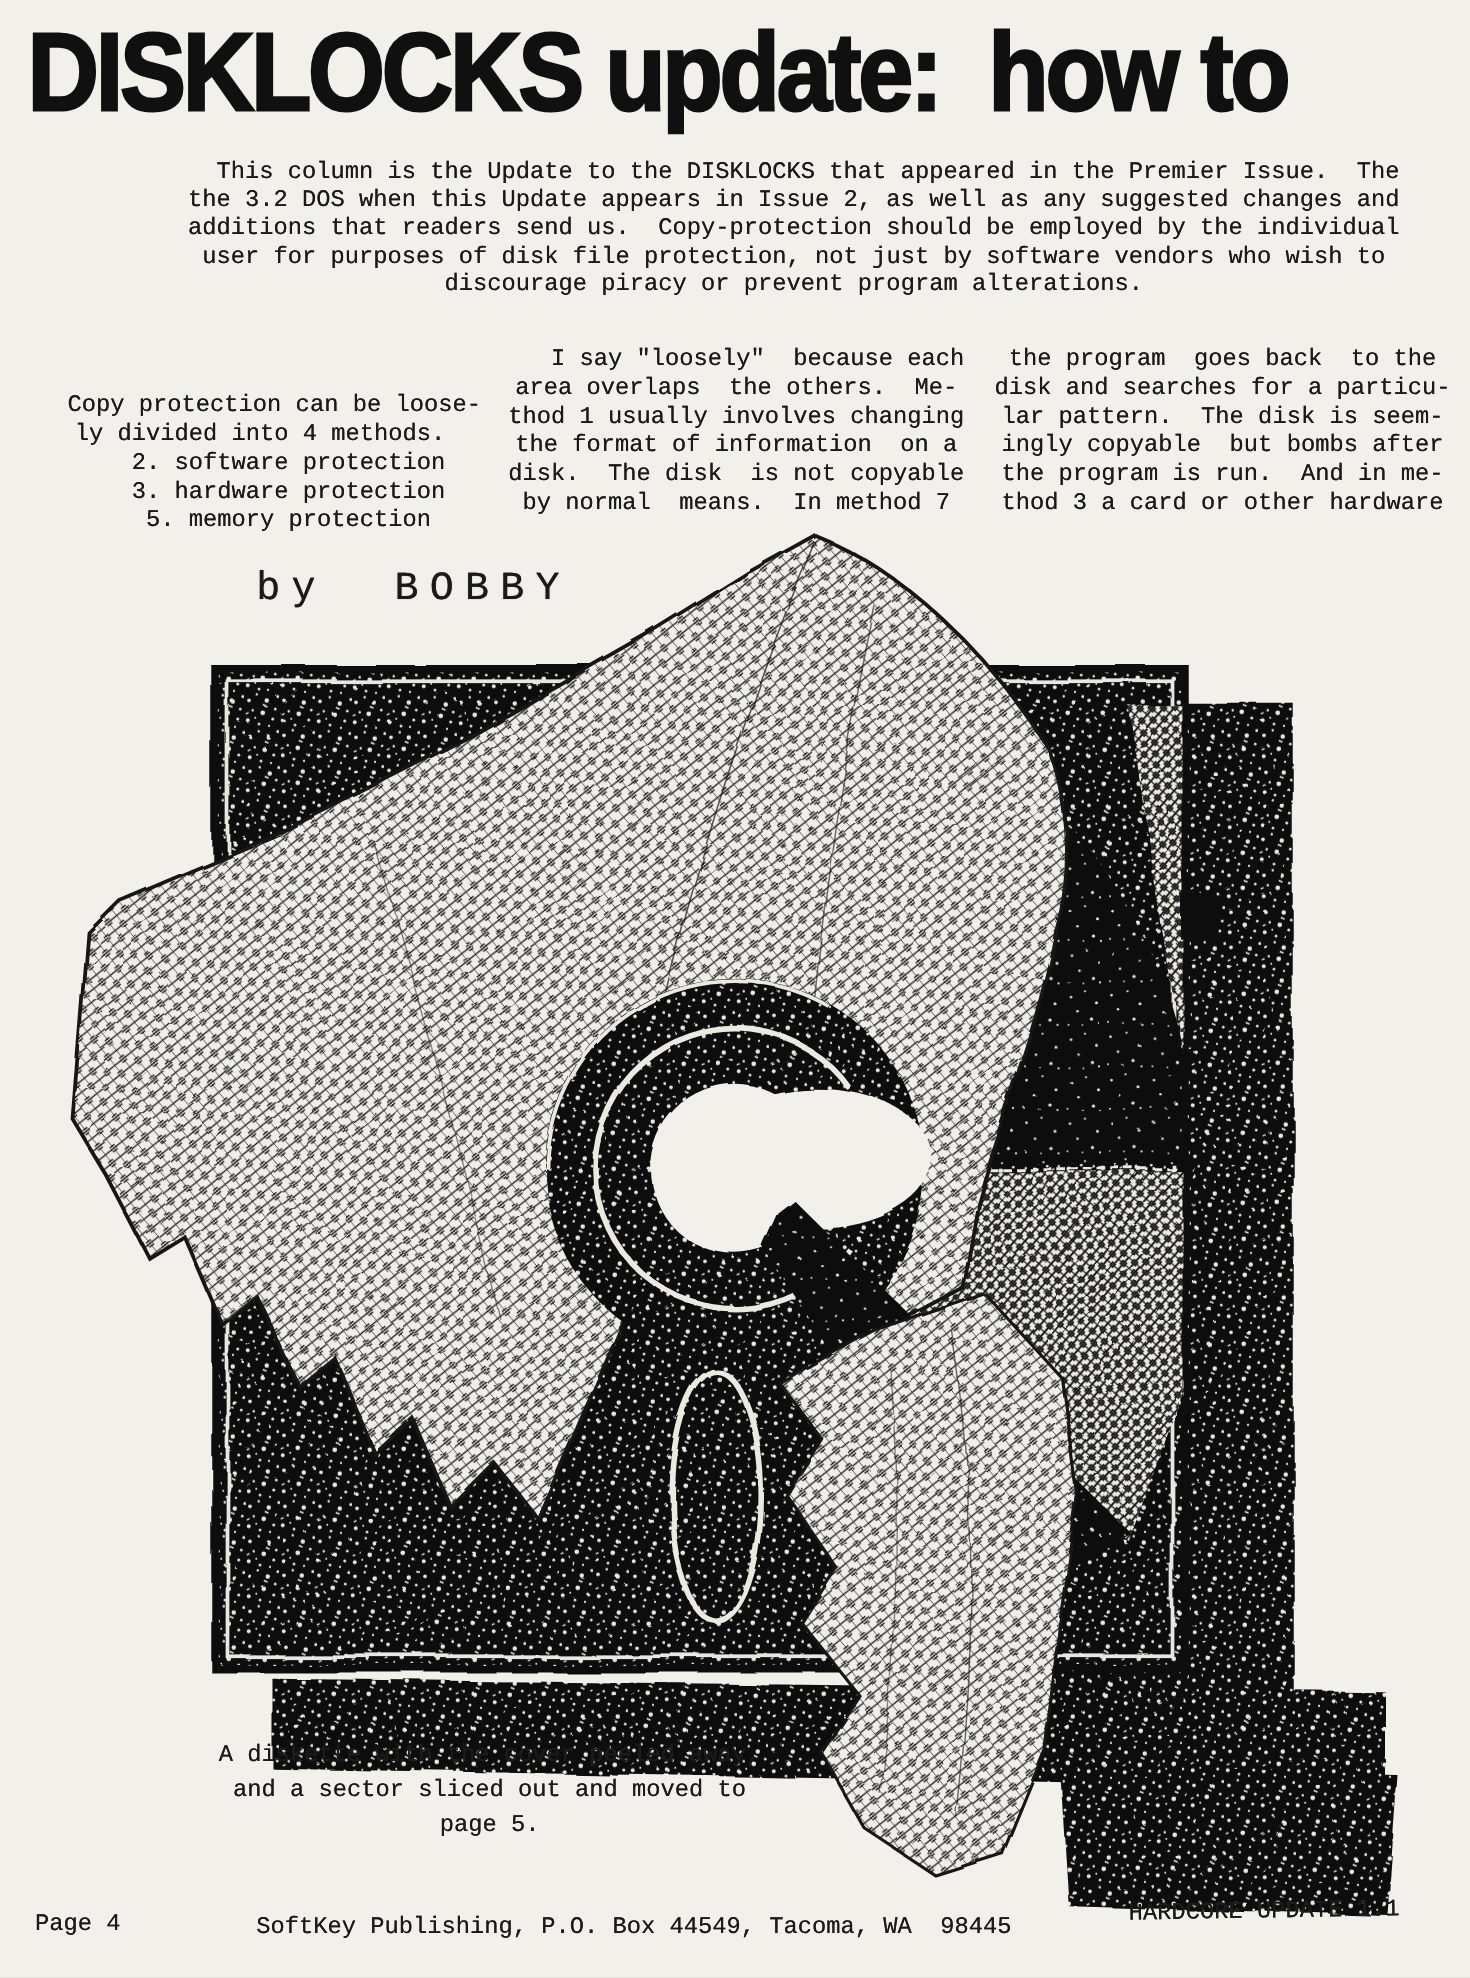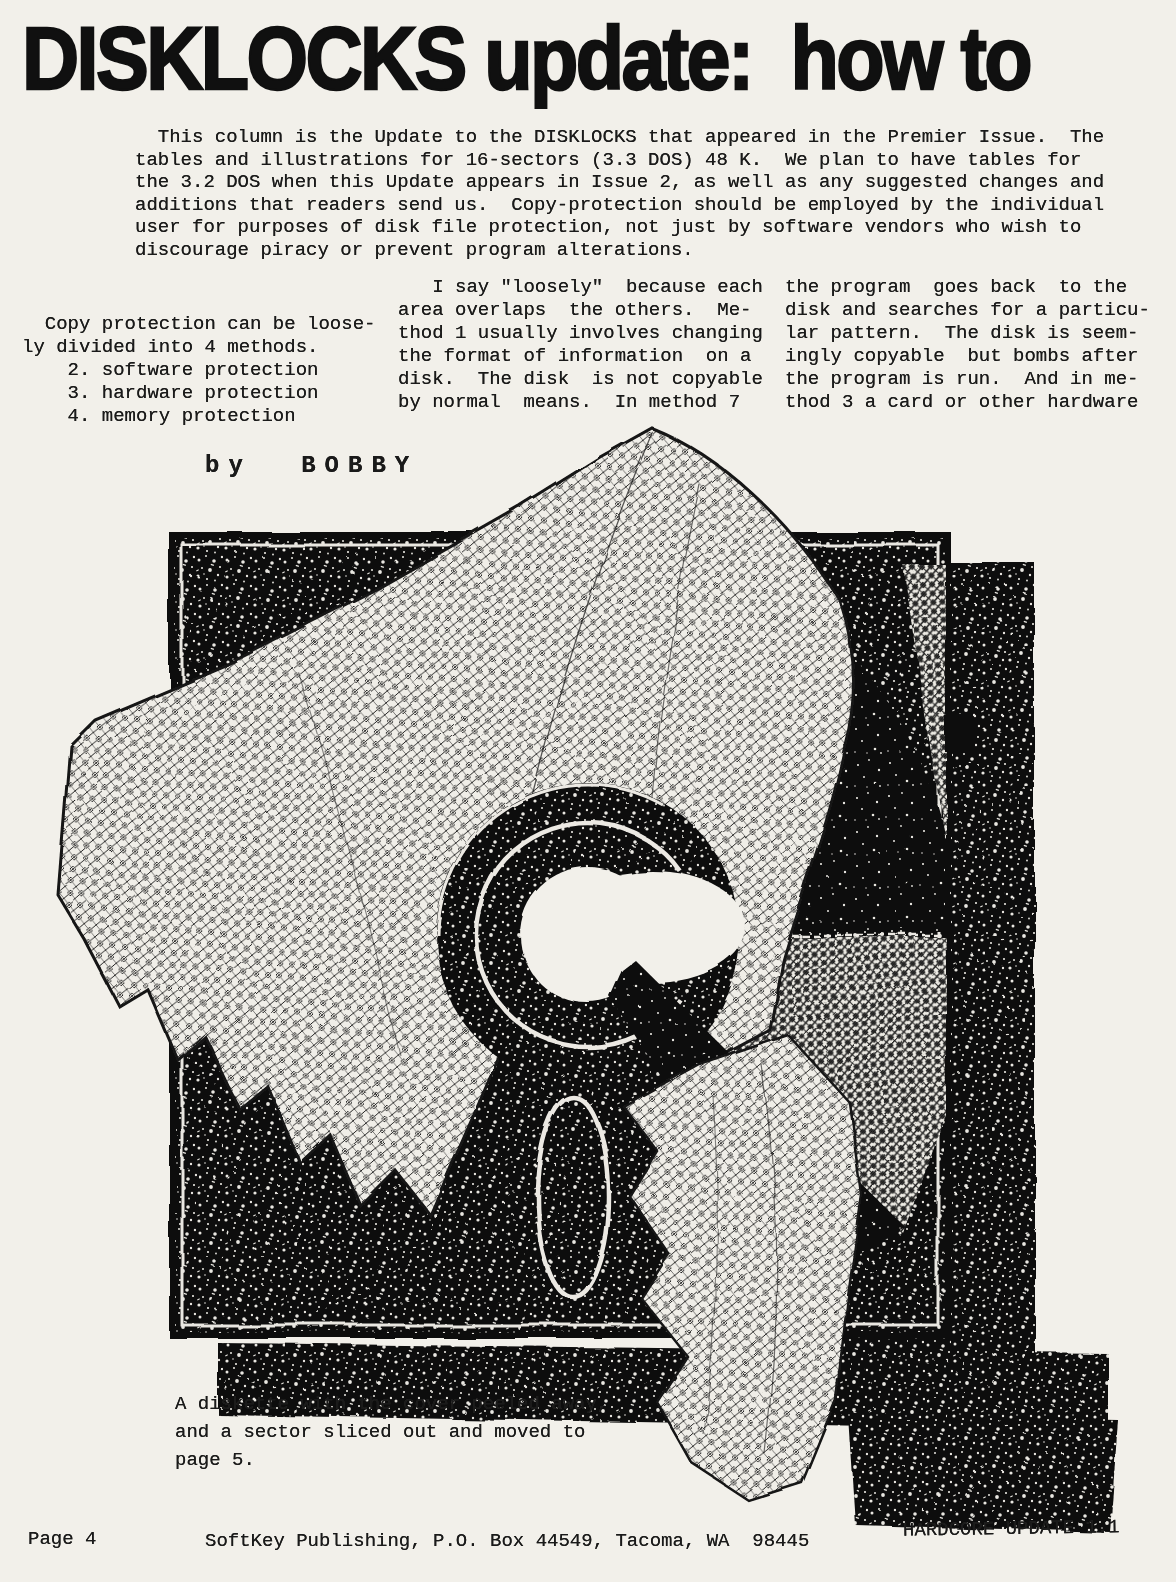--- a/index.html
+++ b/index.html
@@ -1,66 +1,66 @@
 <!DOCTYPE html>
 <html><head>
 <meta charset="utf-8">
 <style>
   html,body{margin:0;padding:0;background:#d8d6d0;}
   .page{
     position:relative;width:1176px;height:1582px;margin:0 auto;
     background:#f2f0ea;overflow:hidden;
     font-family:"Liberation Mono","DejaVu Sans Mono",monospace;
     color:#1a1a1a;
+    text-align:center;
   }
   .mono{white-space:pre;text-shadow:0 0 .5px #30302c;}
   .title{
     position:absolute;left:22px;top:10px;margin:0;
     font-family:"Liberation Sans","DejaVu Sans",sans-serif;
     font-weight:700;font-size:92px;line-height:100px;letter-spacing:-3px;
     color:#101010;-webkit-text-stroke:2.4px #101010;
     transform:scaleX(.86) scaleY(.96);transform-origin:left top;white-space:pre;
   }
   .intro{position:absolute;left:135px;top:126px;width:1000px;font-size:19px;line-height:22.5px;}
   .col{position:absolute;top:276px;font-size:19px;line-height:23px;}
   .col1{left:22px;width:372px;margin-top:37px;}
   .col2{left:398px;width:382px;}
   .col3{left:785px;width:386px;font-family:Liberation Mono, monospace;}
   .byline{
-    position:absolute;left:205px;top:452px;font-size:24px;font-weight:700;
+    position:absolute;left:205px;top:452px;font-size:32px;font-weight:400;
     letter-spacing:9px;word-spacing:26px;white-space:pre;text-shadow:0 0 .6px #222;
   }
   .illo{position:absolute;left:0;top:415px;width:1176px;height:1130px;pointer-events:none;}
   .caption{position:absolute;left:175px;top:1390px;font-size:19px;line-height:28px;z-index:5;}
   .footer-left{position:absolute;left:28px;top:1528px;font-size:19px;}
   .footer-center{position:absolute;left:205px;top:1530px;font-size:19px;}
   .footer-right{position:absolute;left:903px;top:1518px;font-size:19px;transform:rotate(-0.9deg);}
 </style>
 </head>
 <body>
 
 <div class="page">
 
   <h1 class="title">DISKLOCKS update:  how to</h1>
 
   <div class="intro">
     <div class="mono">  This column is the Update to the DISKLOCKS that appeared in the Premier Issue.  The</div>
-    <div class="mono">tables and illustrations for 16-sectors (3.3 DOS) 48 K.  We plan to have tables for</div>
     <div class="mono">the 3.2 DOS when this Update appears in Issue 2, as well as any suggested changes and</div>
     <div class="mono">additions that readers send us.  Copy-protection should be employed by the individual</div>
     <div class="mono">user for purposes of disk file protection, not just by software vendors who wish to</div>
     <div class="mono">discourage piracy or prevent program alterations.</div>
   </div>
 
   <div class="col col1">
     <div class="mono">  Copy protection can be loose-</div>
     <div class="mono">ly divided into 4 methods.</div>
     <div class="mono">    2. software protection</div>
     <div class="mono">    3. hardware protection</div>
-    <div class="mono">    4. memory protection</div>
+    <div class="mono">    5. memory protection</div>
   </div>
 
   <div class="col col2">
     <div class="mono">   I say "loosely"  because each</div>
     <div class="mono">area overlaps  the others.  Me-</div>
     <div class="mono">thod 1 usually involves changing</div>
     <div class="mono">the format of information  on a</div>
     <div class="mono">disk.  The disk  is not copyable</div>
     <div class="mono">by normal  means.  In method 7</div>
   </div>

